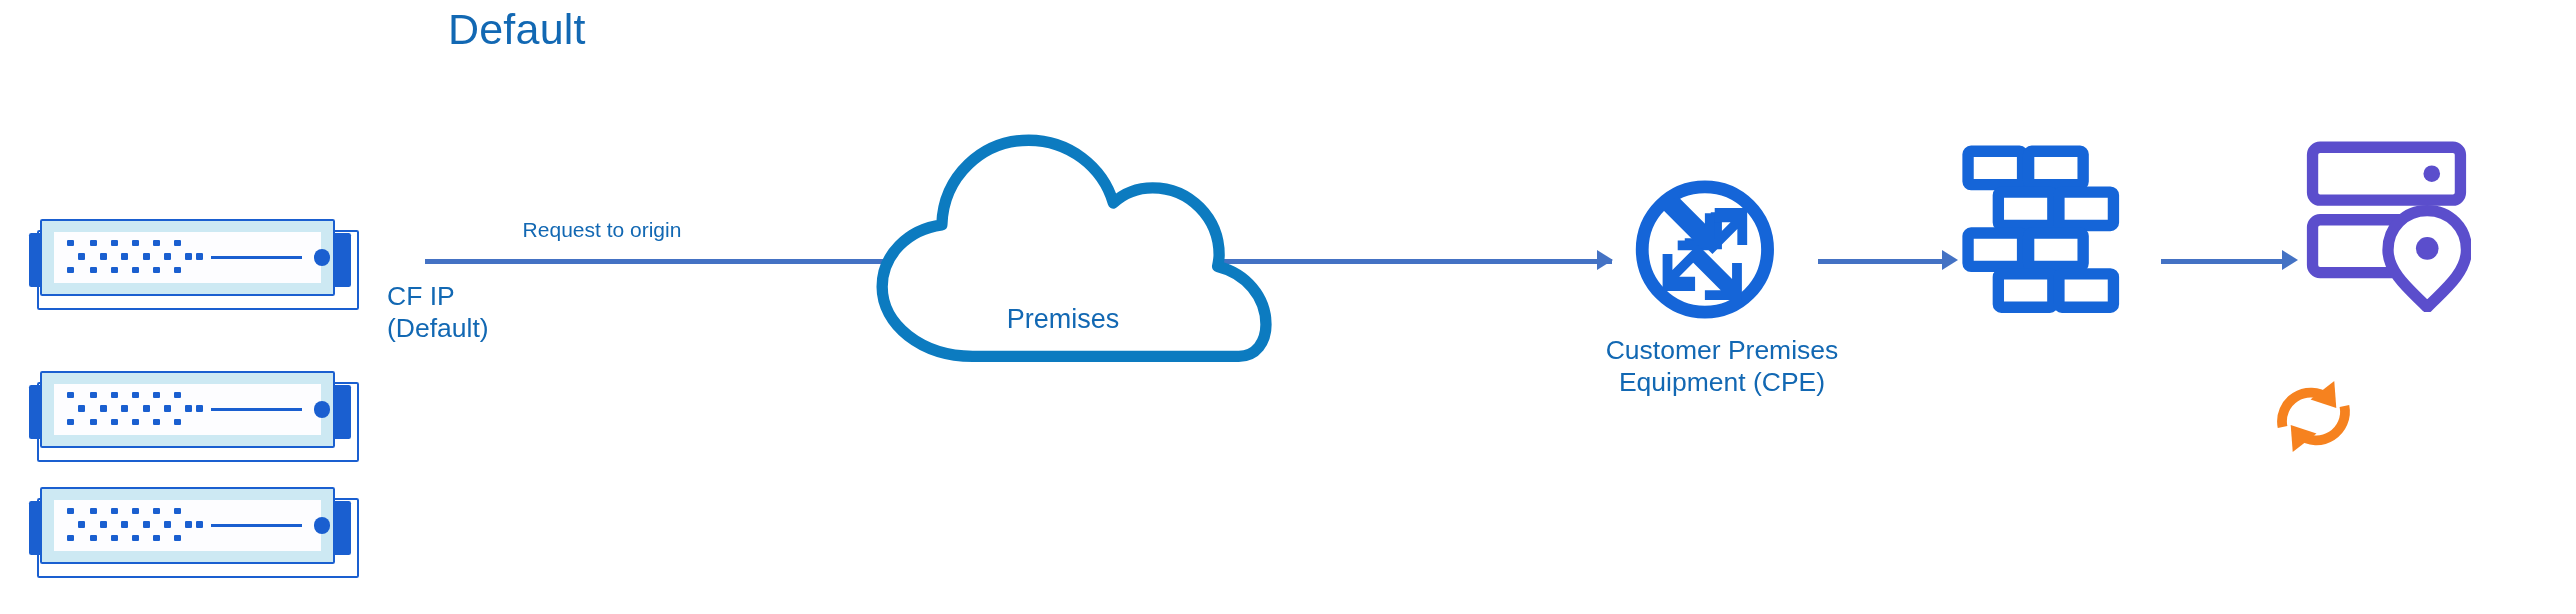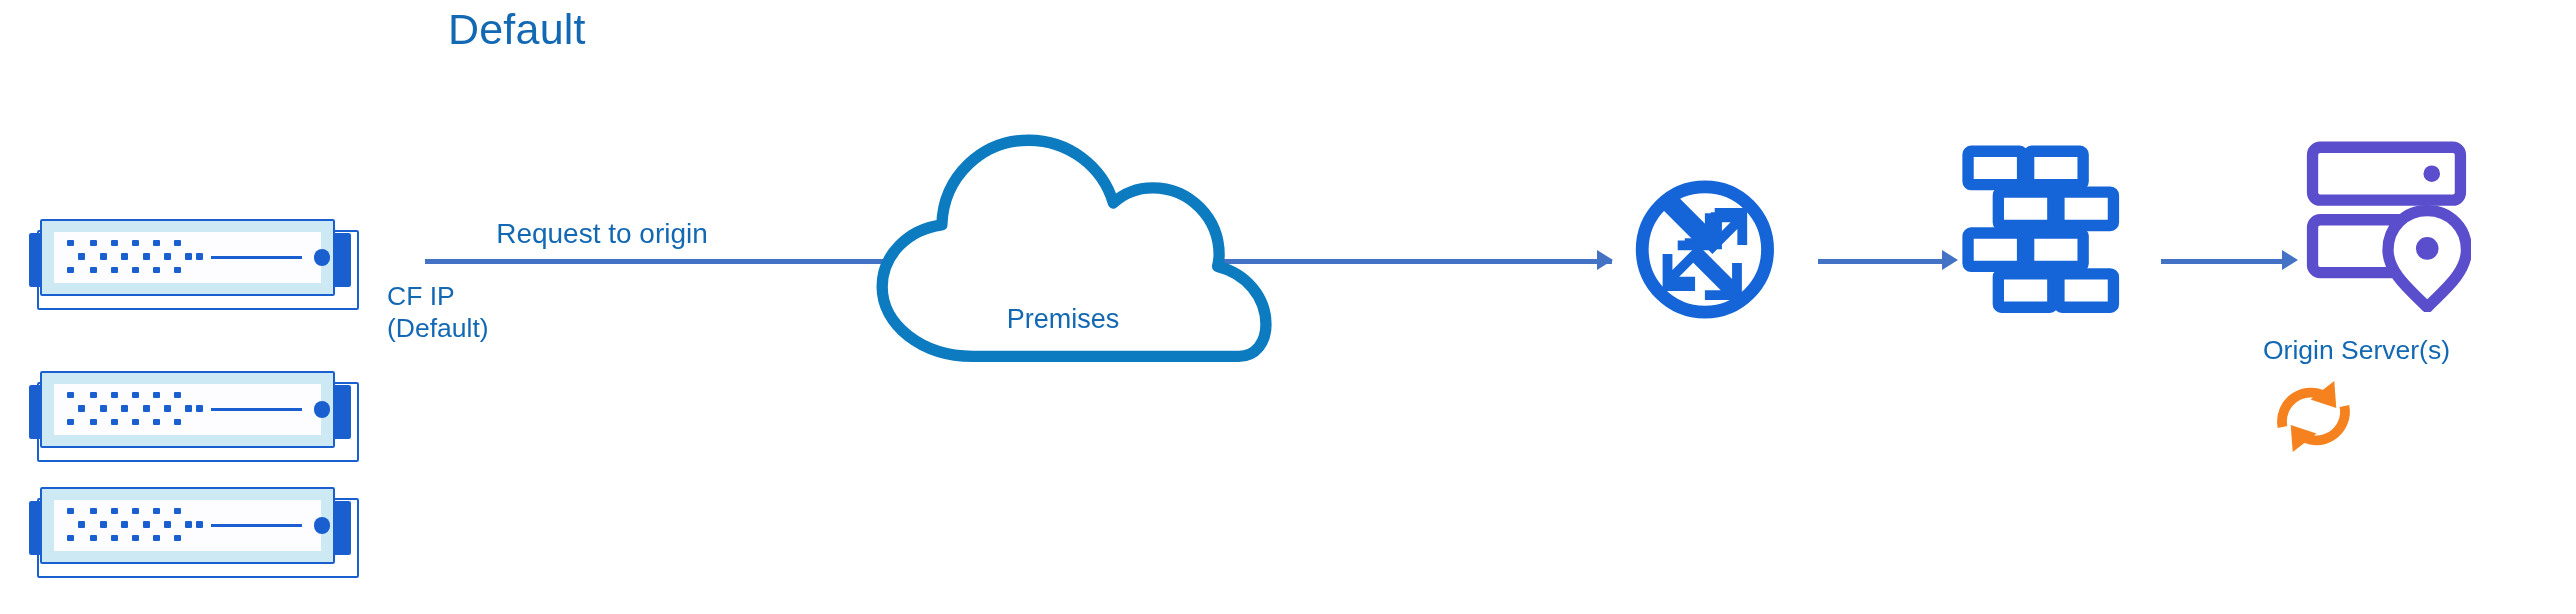--- a/index.html
+++ b/index.html
@@ -183,21 +183,21 @@
     line-height: 1.22;
     color: #1268b3;
     text-align: center;
     white-space: pre-line;
   }
   #request-label {
     left: 424px;
     top: 218px;
     width: 356px;
     text-align: center;
-    font-size: 28px;
+    font-size: 21px;
     color: #1268b3;
   }
   #cfip-label {
     left: 387px;
     top: 280px;
     width: 212px;
     font-size: 26.5px;
     line-height: 1.22;
     color: #1268b3;
     white-space: pre-line;
@@ -375,20 +375,22 @@
 
       <path d="M47 47 L62 32 L103 73 L103 52 L116 52 L116 101 L67 101 L67 88 L88 88 Z"></path>
 
       <path d="M159 45 L159 94 L146 94 L146 73 L113 106 L104 97 L137 64 L116 64 L116 45 Z"></path>
 
       <path d="M47 155 L47 106 L60 106 L60 127 L93 94 L102 103 L69 136 L90 136 L90 155 Z"></path>
 
       <path d="M159 153 L144 168 L103 127 L103 148 L90 148 L90 99 L139 99 L139 112 L118 112 Z" transform="rotate(180 121 133)"></path>
     </g>
   </svg>
+  <div class="abs node-label" id="cpe-label">Customer Premises
+Equipment (CPE)</div>
 
   <div class="abs arrow-line" style="left:1818px; top:259px; width:129px;"></div>
   <div class="abs arrow-head" style="left:1942px; top:250px;"></div>
 
   <svg class="abs" id="firewall-icon" viewBox="0 0 210 228">
     <g fill="none" stroke="#1565d8" stroke-width="15" stroke-linejoin="round">
       <rect x="8" y="12" width="72" height="44" rx="4"></rect>
       <rect x="88" y="12" width="72" height="44" rx="4"></rect>
       <rect x="48" y="66" width="72" height="44" rx="4"></rect>
       <rect x="128" y="66" width="72" height="44" rx="4"></rect>
@@ -403,21 +405,20 @@
   <div class="abs arrow-head" style="left:2282px; top:250px;"></div>
 
   <svg class="abs" id="origin-icon" viewBox="0 0 220 230">
     <rect x="10" y="12" width="196" height="70" rx="10" fill="none" stroke="#5b4ecc" stroke-width="15"></rect>
     <circle cx="168" cy="47" r="11" fill="#5b4ecc"></circle>
     <path d="M140 108 H20 A10 10 0 0 0 10 118 V168 A10 10 0 0 0 20 178 H140" fill="none" stroke="#5b4ecc" stroke-width="15" stroke-linecap="round"></path>
     <path d="M162 96 C192 96 214 119 214 148 C214 180 180 205 162 224
              C144 205 110 180 110 148 C110 119 132 96 162 96 Z" fill="#ffffff" stroke="#5b4ecc" stroke-width="15" stroke-linejoin="round"></path>
     <circle cx="162" cy="146" r="15" fill="#5b4ecc"></circle>
   </svg>
-  <div class="abs node-label" id="origin-label">Origin Server(s)</div>
 
   <svg class="abs" id="cloudflared-icon" viewBox="0 0 118 100">
     <path d="M18 66 A38 38 0 0 1 78 28" fill="none" stroke="#f6821f" stroke-width="13" stroke-linecap="butt"></path>
     <path d="M100 38 A38 38 0 0 1 40 76" fill="none" stroke="#f6821f" stroke-width="13" stroke-linecap="butt"></path>
     <path d="M80 14 L100 44 L60 44 Z" fill="#f6821f" transform="rotate(142 80 29)"></path>
     <path d="M38 90 L18 60 L58 60 Z" fill="#f6821f" transform="rotate(142 38 75)"></path>
   </svg>
 
 </div>
 

